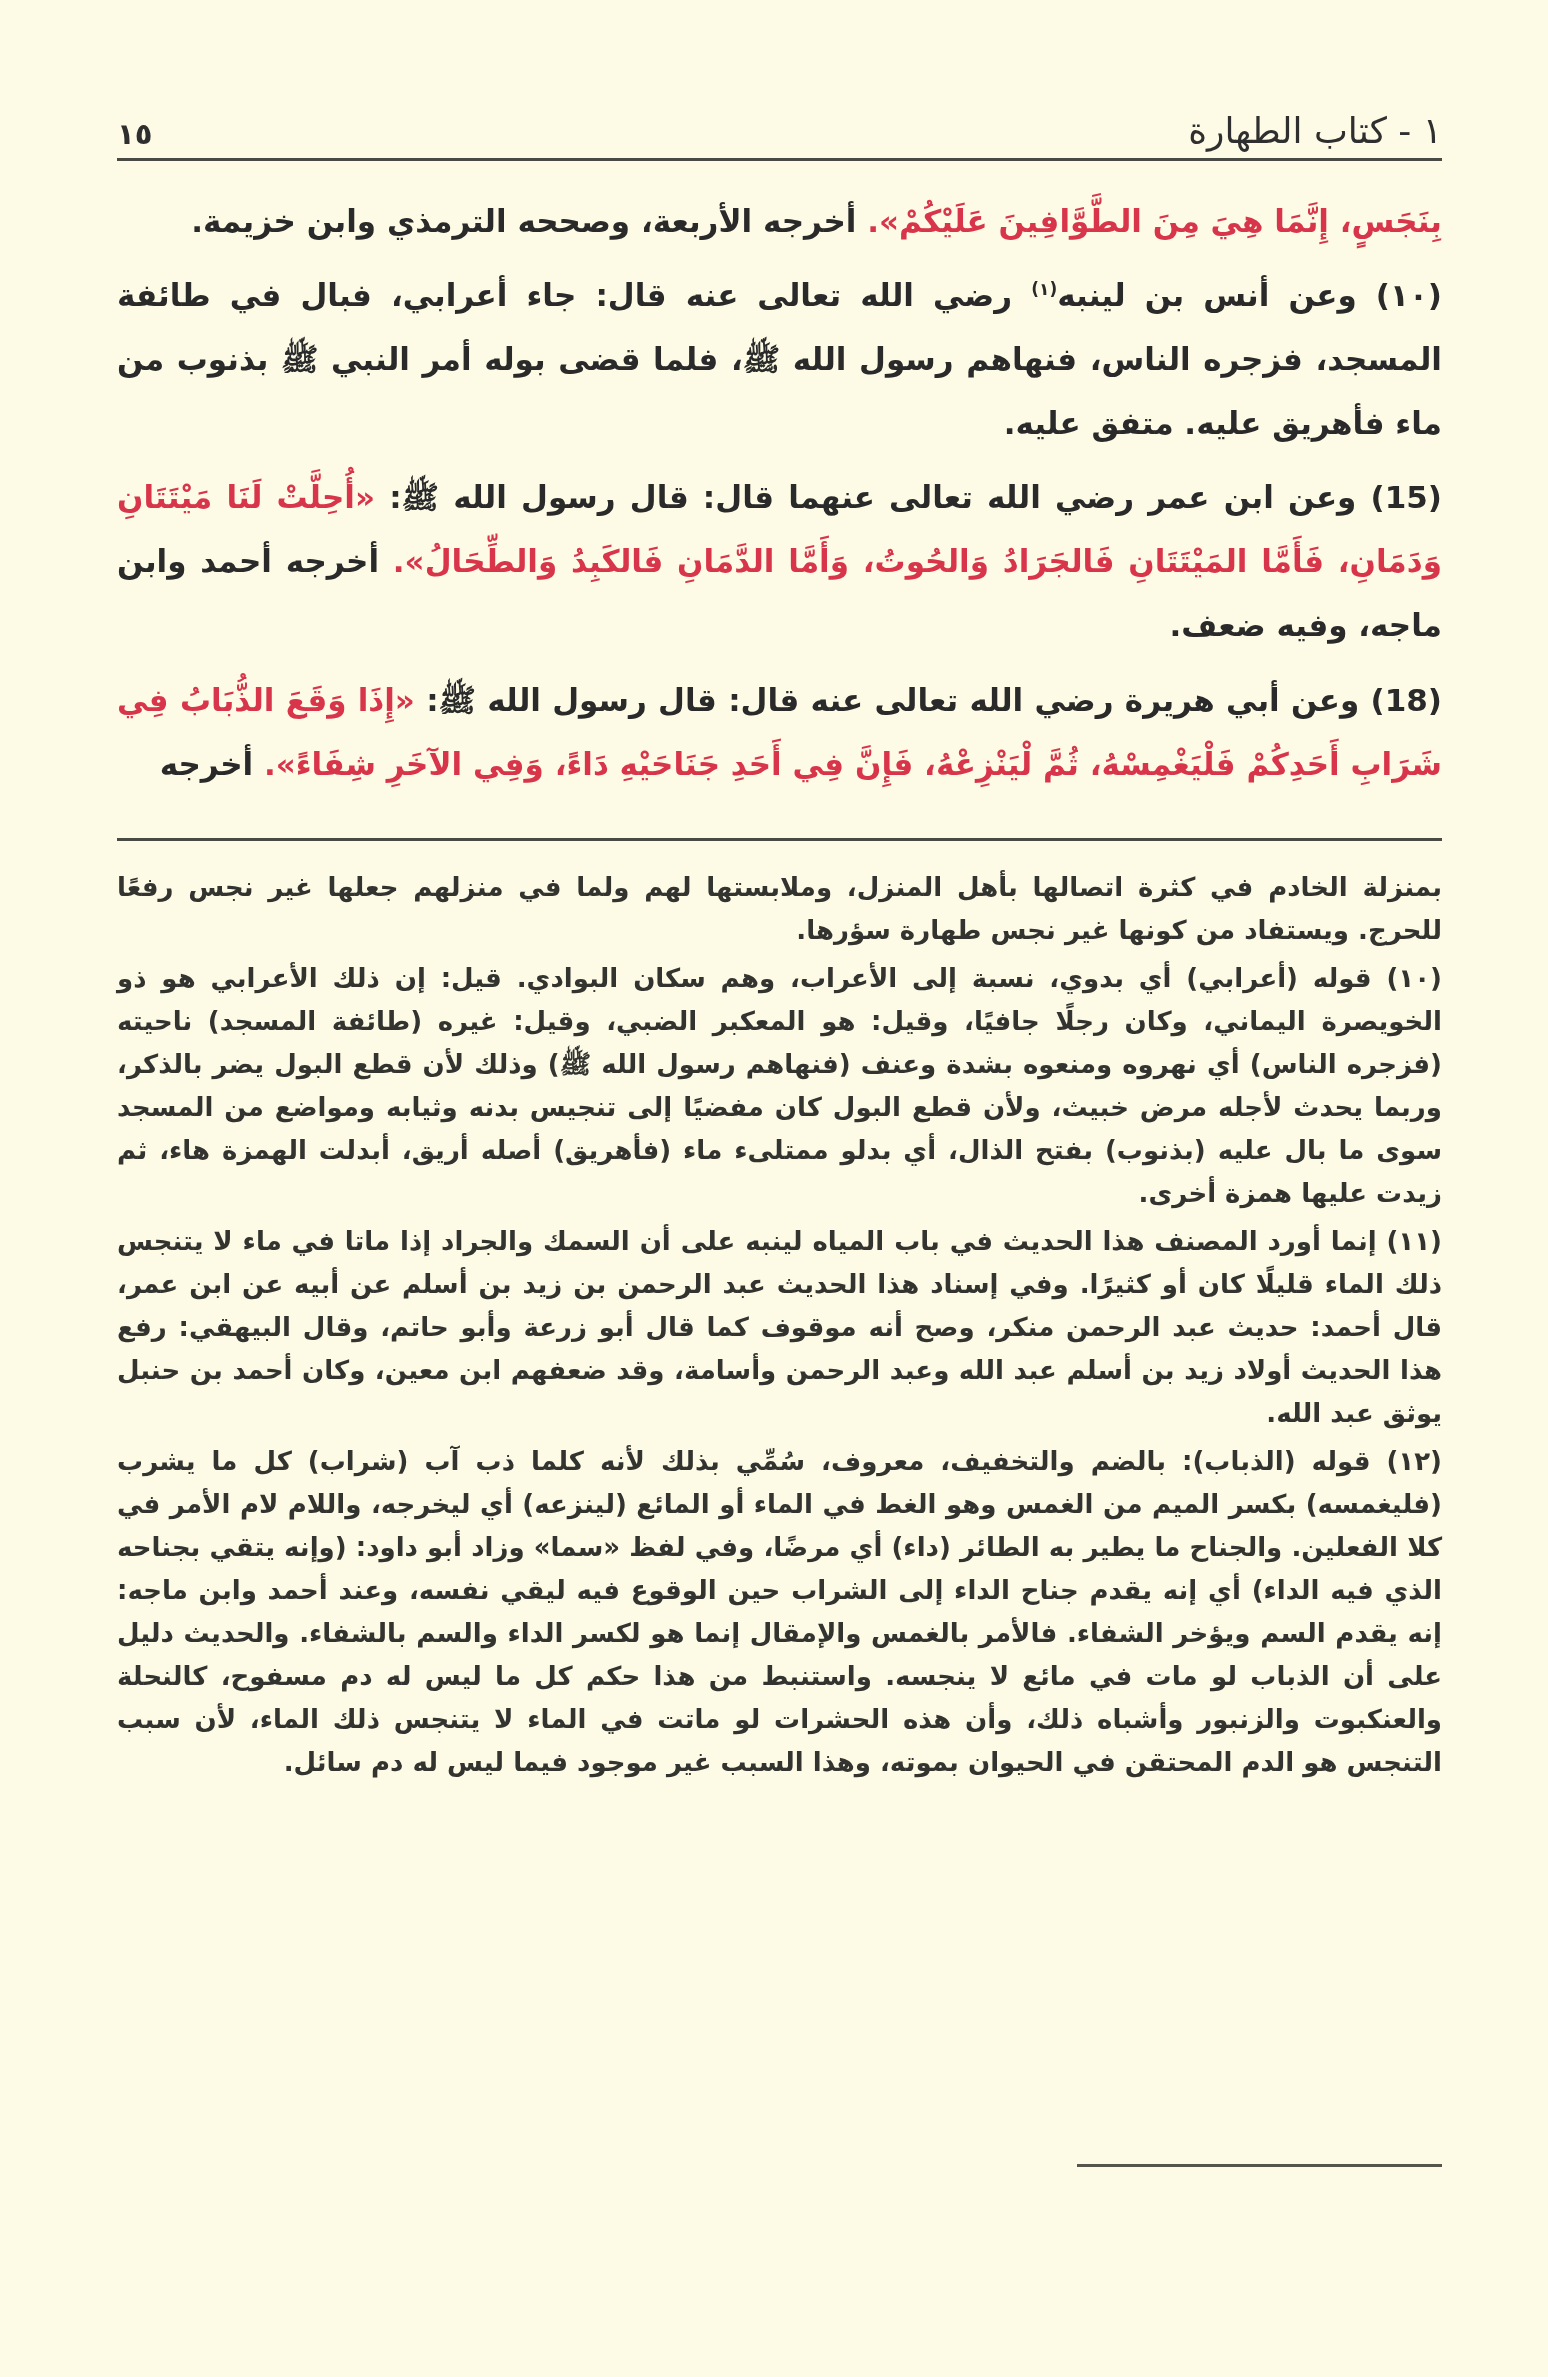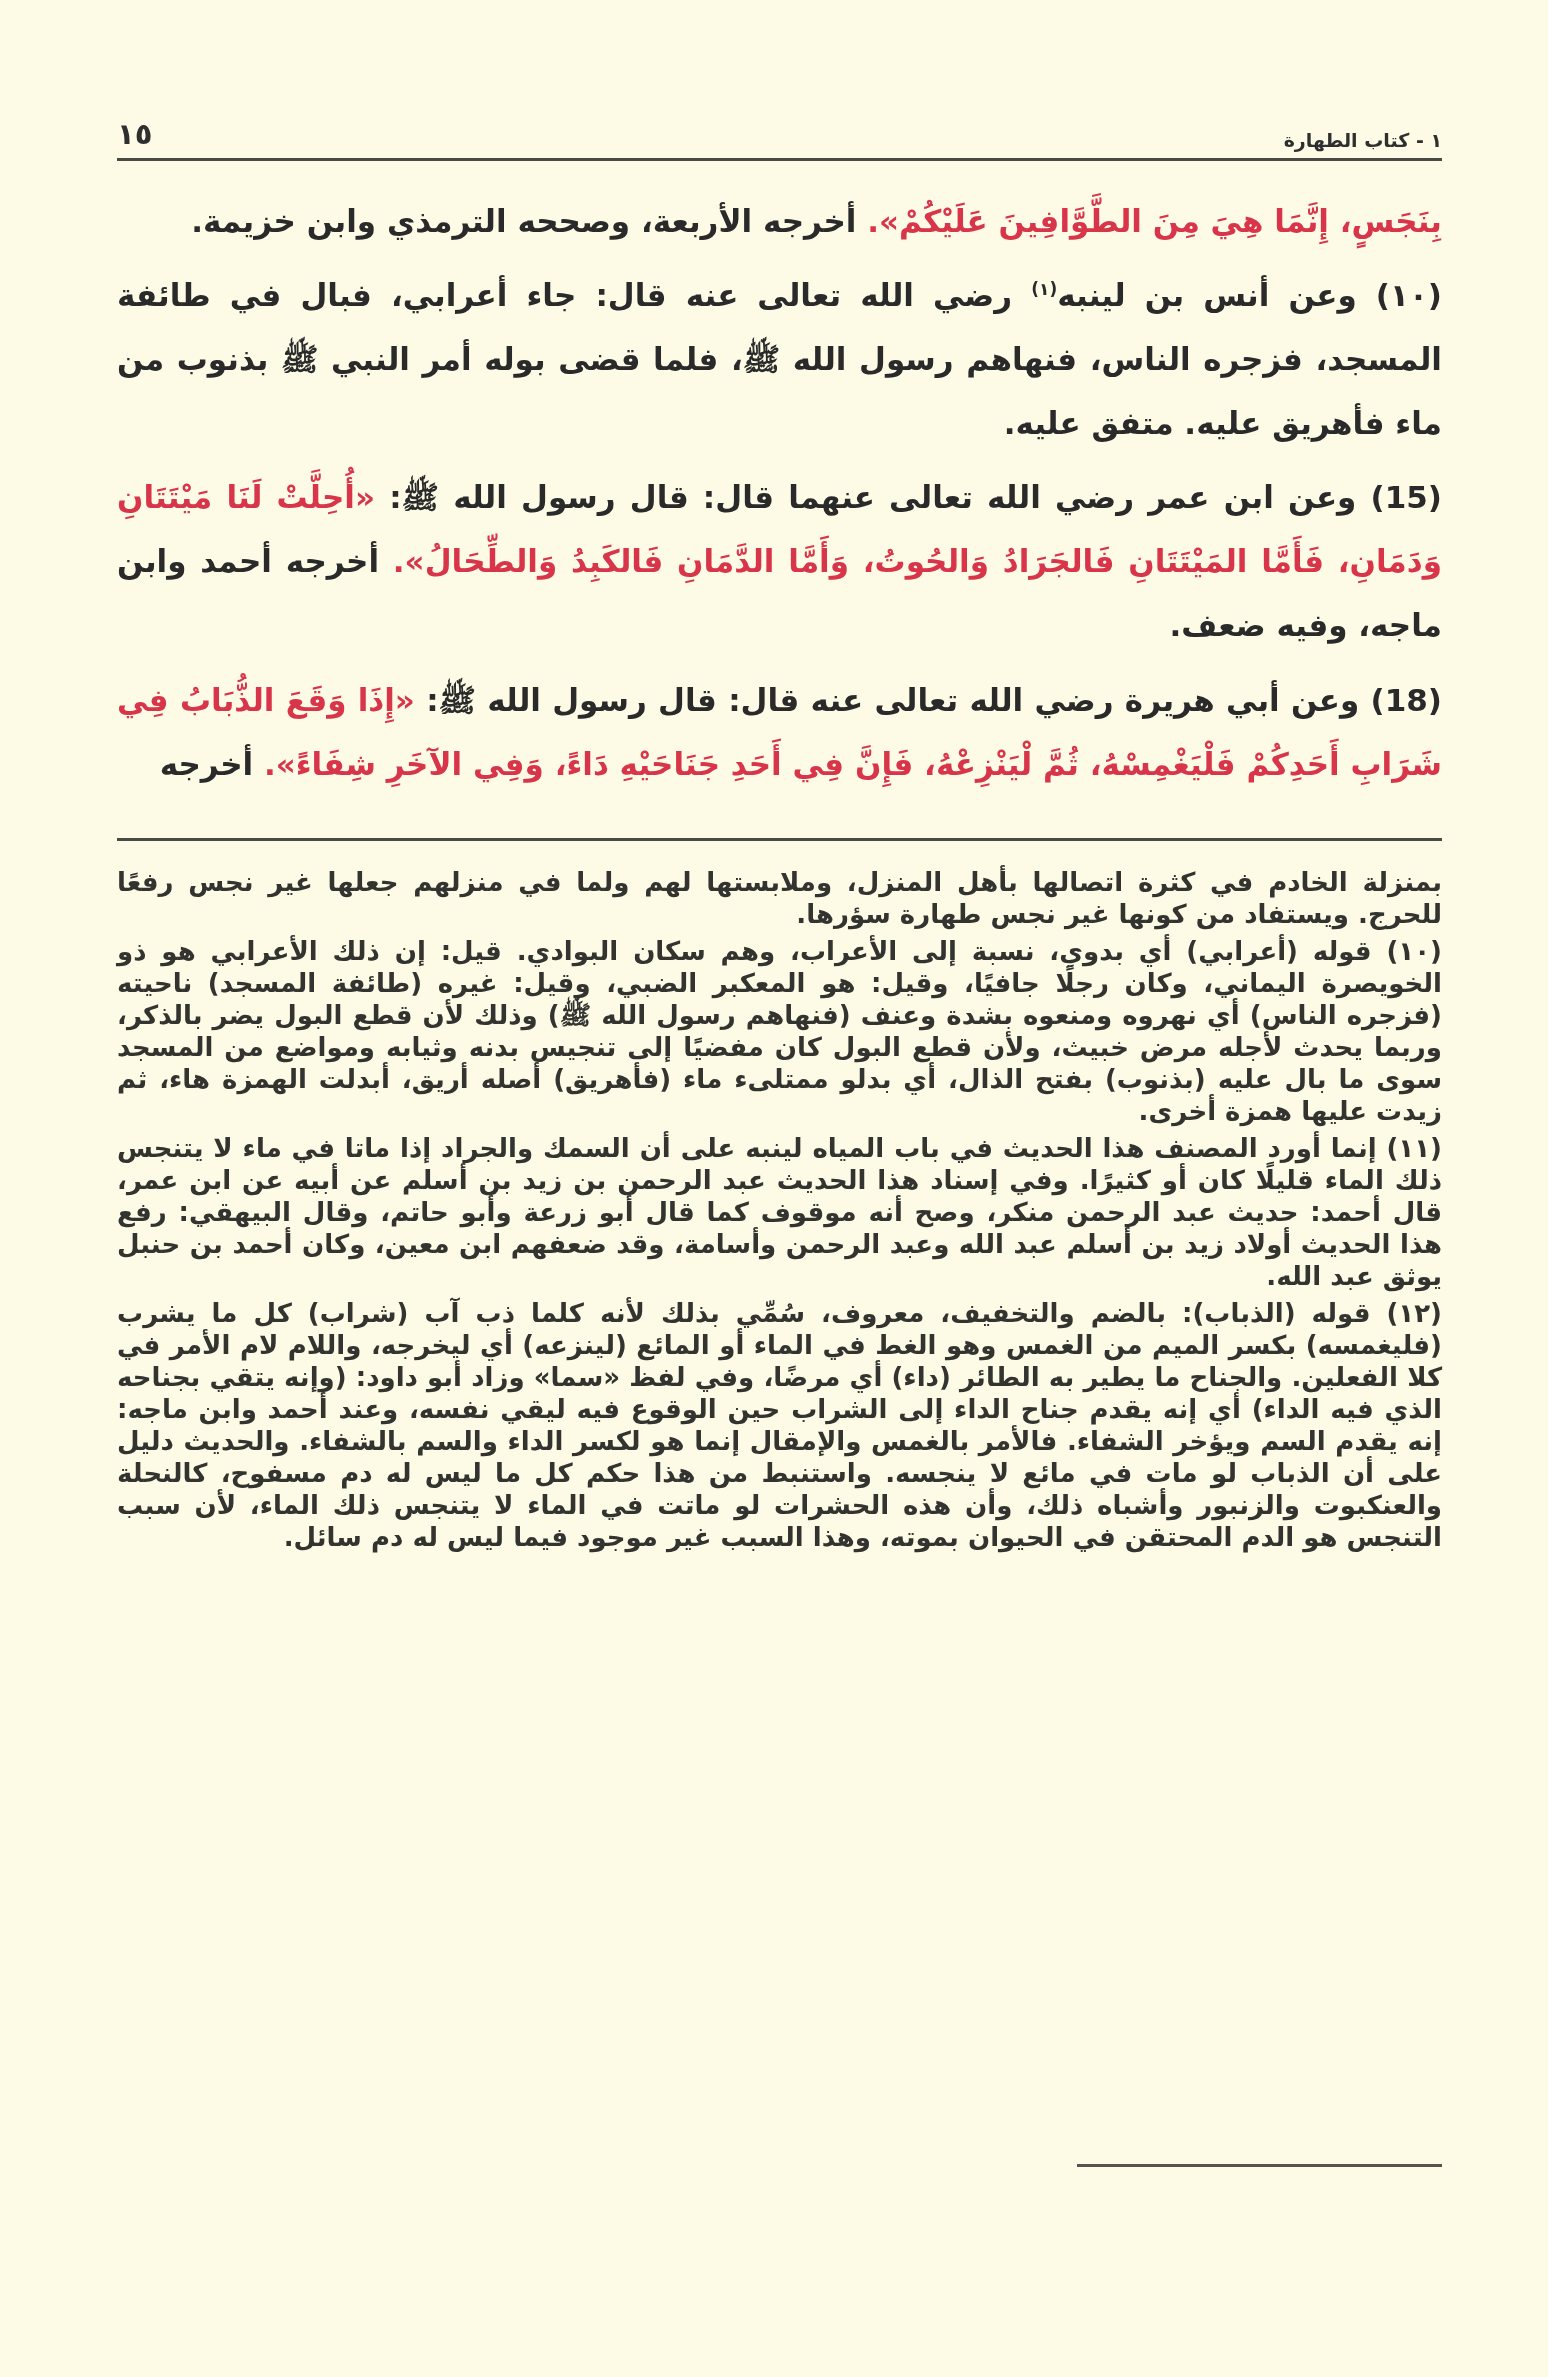--- a/index.html
+++ b/index.html
@@ -23,22 +23,22 @@
       position: absolute;
       top: 109px;
       left: 0;
       width: 1325px;
       height: 42px;
       display: flex;
       justify-content: space-between;
       align-items: flex-end;
     }
     .chapter-title {
-      font-size: 19px;
-      font-weight: bold;
+      font-size: 36px;
+      font-weight: normal;
       color: #2f2f2f;
     }
     .page-number {
       font-size: 29px;
       font-weight: bold;
       color: #2f2f2f;
       direction: rtl;
     }
     .head-rule {
       position: absolute;
@@ -70,21 +70,21 @@
       width: 1325px;
       height: 3.4px;
       background: #4a4a44;
     }
     .commentary {
       position: absolute;
       top: 866px;
       left: 0;
       width: 1325px;
       font-size: 26px;
-      line-height: 32px;
+      line-height: 43px;
       font-weight: bold;
       text-align: justify;
       text-align-last: right;
       color: #333330;
     }
     .commentary p { margin: 0 0 5.1px 0; }
     .fn-rule {
       position: absolute;
       top: 2164px;
       left: 0;

